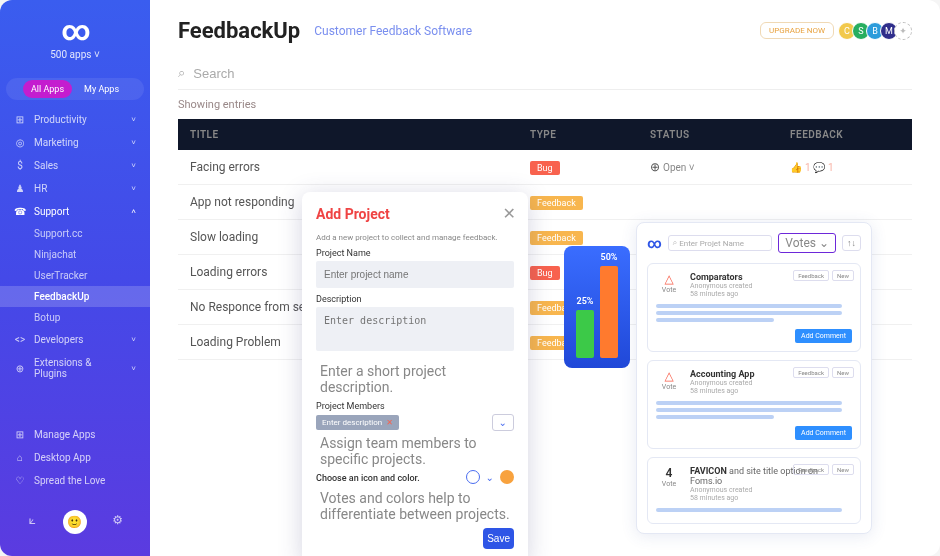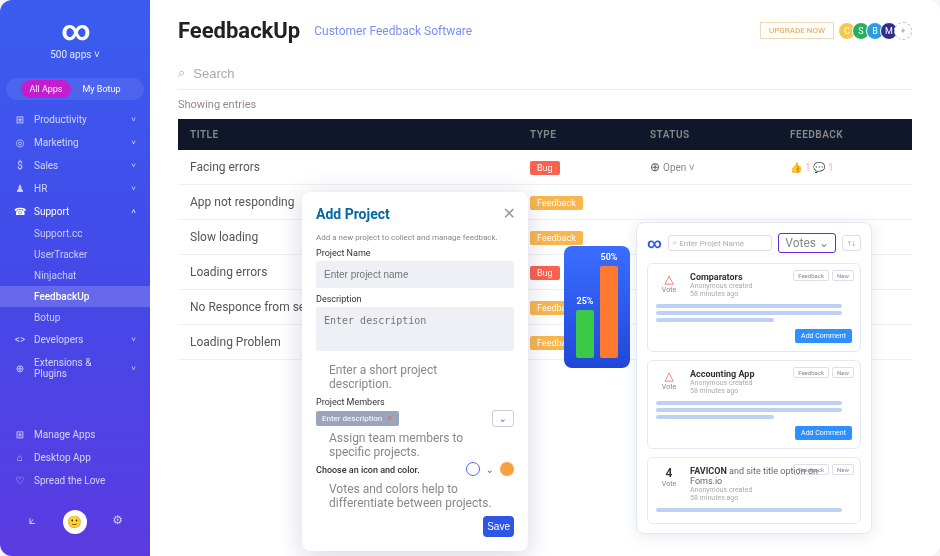--- a/index.html
+++ b/index.html
@@ -23,47 +23,47 @@
 .sub-item.active{background:rgba(255,255,255,.18);opacity:1;font-weight:500}
 .sidebar-bottom{padding:6px 0}
 .sidebar-footer{display:flex;justify-content:space-around;padding:8px 12px;margin-top:4px}
 .footer-ico{width:20px;height:20px;opacity:.7;font-size:12px;display:flex;align-items:center;justify-content:center}
 .avatar-ico{width:24px;height:24px;border-radius:50%;background:#fff;display:flex;align-items:center;justify-content:center;font-size:12px}
 .main{flex:1;padding:18px 28px;overflow:hidden;position:relative}
 .header{display:flex;align-items:center;margin-bottom:14px}
 .h-title{font-size:22px;font-weight:700;color:#222;margin-right:14px}
 .h-sub{font-size:12px;color:#7a8fef}
 .h-right{margin-left:auto;display:flex;align-items:center;gap:8px}
-.upgrade{font-size:8px;color:#e8a23e;border:1px solid #f0d9b5;padding:3px 8px;border-radius:0;cursor:pointer}
+.upgrade{font-size:8px;color:#e8a23e;border:1px solid #f0d9b5;padding:3px 8px;border-radius:6px;cursor:pointer}
 .avatars{display:flex}
 .av{width:18px;height:18px;border-radius:50%;margin-left:-4px;border:1.5px solid #fff;font-size:9px;color:#fff;display:flex;align-items:center;justify-content:center}
 .search-bar{display:flex;align-items:center;padding:8px 0;border-bottom:1px solid #eee;margin-bottom:8px;color:#aaa}
 .search-ico{margin-right:8px;font-size:13px}
 .search-input{border:none;outline:none;font-size:13px;flex:1;color:#555}
 .search-input::placeholder{color:#aaa}
 .showing{font-size:11px;color:#988;margin:8px 0}
 .thead{display:flex;background:#0f172a;padding:10px 12px;font-size:10px;color:#888;font-weight:600;letter-spacing:.5px}
 .c-title{width:340px}
 .c-type{width:120px}
 .c-status{width:140px}
 .c-feedback{flex:1}
 .trow{display:flex;align-items:flex-start;padding:10px 12px;border-bottom:1px solid #f0f0f0;font-size:12px;color:#555}
 .tag{font-size:9px;padding:2px 7px;border-radius:2px;color:#fff}
 .tag-bug{background:#f8624e}
 .tag-fb{background:#f8b64e}
 .status{color:#888;font-size:10px}
 .fb-icons{font-size:10px;color:#f8b5a8}
 .modal{position:absolute;left:302px;top:192px;width:226px;background:#fff;border-radius:8px;box-shadow:0 4px 24px rgba(60,60,120,.22);padding:14px;z-index:10}
-.modal h3{font-size:14px;font-weight:700;color:#0369a1;margin-bottom:11px}
+.modal h3{font-size:14px;font-weight:700;color:#ef4444;margin-bottom:11px}
 .close{position:absolute;right:12px;top:12px;font-size:16px;color:#999;cursor:pointer}
 .modal-sub{font-size:8px;color:#888;margin:4px 0 6px}
 .m-label{font-size:9px;font-weight:400;color:#333;margin-bottom:3px}
 .m-input{width:100%;border:none;background:#eef0f5;padding:8px;font-size:10px;color:#888;border-radius:2px;margin-bottom:6px;outline:none}
 .m-textarea{height:44px;resize:none}
-.m-hint{font-size:12px;color:#888;margin:2px 13px 6px}
+.m-hint{font-size:14px;color:#888;margin:2px 4px 6px}
 .chip-row{display:flex;align-items:center;gap:4px;margin-bottom:4px}
 .chip{background:#9aa5bb;color:#fff;font-size:8px;padding:3px 6px;border-radius:2px;display:flex;align-items:center;gap:4px}
 .chip-x{color:#f8624e;cursor:pointer}
 .dd{margin-left:auto;border:1px solid #ccd;border-radius:3px;padding:2px 6px;color:#4a6df0;font-size:10px;cursor:pointer}
 .icon-row{display:flex;align-items:center;gap:6px;margin:4px 0}
 .color-circle{width:14px;height:14px;border-radius:50%;border:1px solid #ccc}
 .color-sel{background:#f8a23e;border:none}
 .save{background:#2e55e6;color:#fff;font-size:10px;padding:5px 4px;border:none;border-radius:4px;float:right;cursor:pointer}
 .chart{position:absolute;left:564px;top:246px;width:66px;height:122px;background:linear-gradient(180deg,#3a6dff,#2048d8);border-radius:8px;display:flex;align-items:flex-end;justify-content:center;gap:6px;padding:10px 8px;z-index:12}
 .bar{width:18px;border-radius:2px;position:relative}
@@ -95,21 +95,21 @@
 <body>
 
 <div class="app">
   <aside class="sidebar">
     <div class="logo-area">
       <div class="infinity">∞</div>
       <div class="brand">500 apps</div>
     </div>
     <div class="tabs">
       <div class="tab active">All Apps</div>
-      <div class="tab">My Botup</div>
+      <div class="tab">My Apps</div>
     </div>
     <div class="nav" id="nav">
         <div class="nav-item">
           <span class="nav-icon">⊞</span>
           <span class="nav-label">Productivity</span>
           <span class="nav-chev">˅</span>
         </div>
         <div class="nav-item">
           <span class="nav-icon">◎</span>
           <span class="nav-label">Marketing</span>
@@ -124,22 +124,22 @@
           <span class="nav-icon">♟</span>
           <span class="nav-label">HR</span>
           <span class="nav-chev">˅</span>
         </div>
         <div class="nav-item expanded">
           <span class="nav-icon">☎</span>
           <span class="nav-label">Support</span>
           <span class="nav-chev">˄</span>
         </div>
         <div class="sub-item">Support.cc</div>
+        <div class="sub-item">Ninjachat</div>
         <div class="sub-item">UserTracker</div>
-        <div class="sub-item">Ninjachat</div>
         <div class="sub-item active">FeedbackUp</div>
         <div class="sub-item">Botup</div>
         <div class="nav-item">
           <span class="nav-icon">&lt;&gt;</span>
           <span class="nav-label">Developers</span>
           <span class="nav-chev">˅</span>
         </div>
         <div class="nav-item">
           <span class="nav-icon">⊕</span>
           <span class="nav-label">Extensions &amp; Plugins</span>

